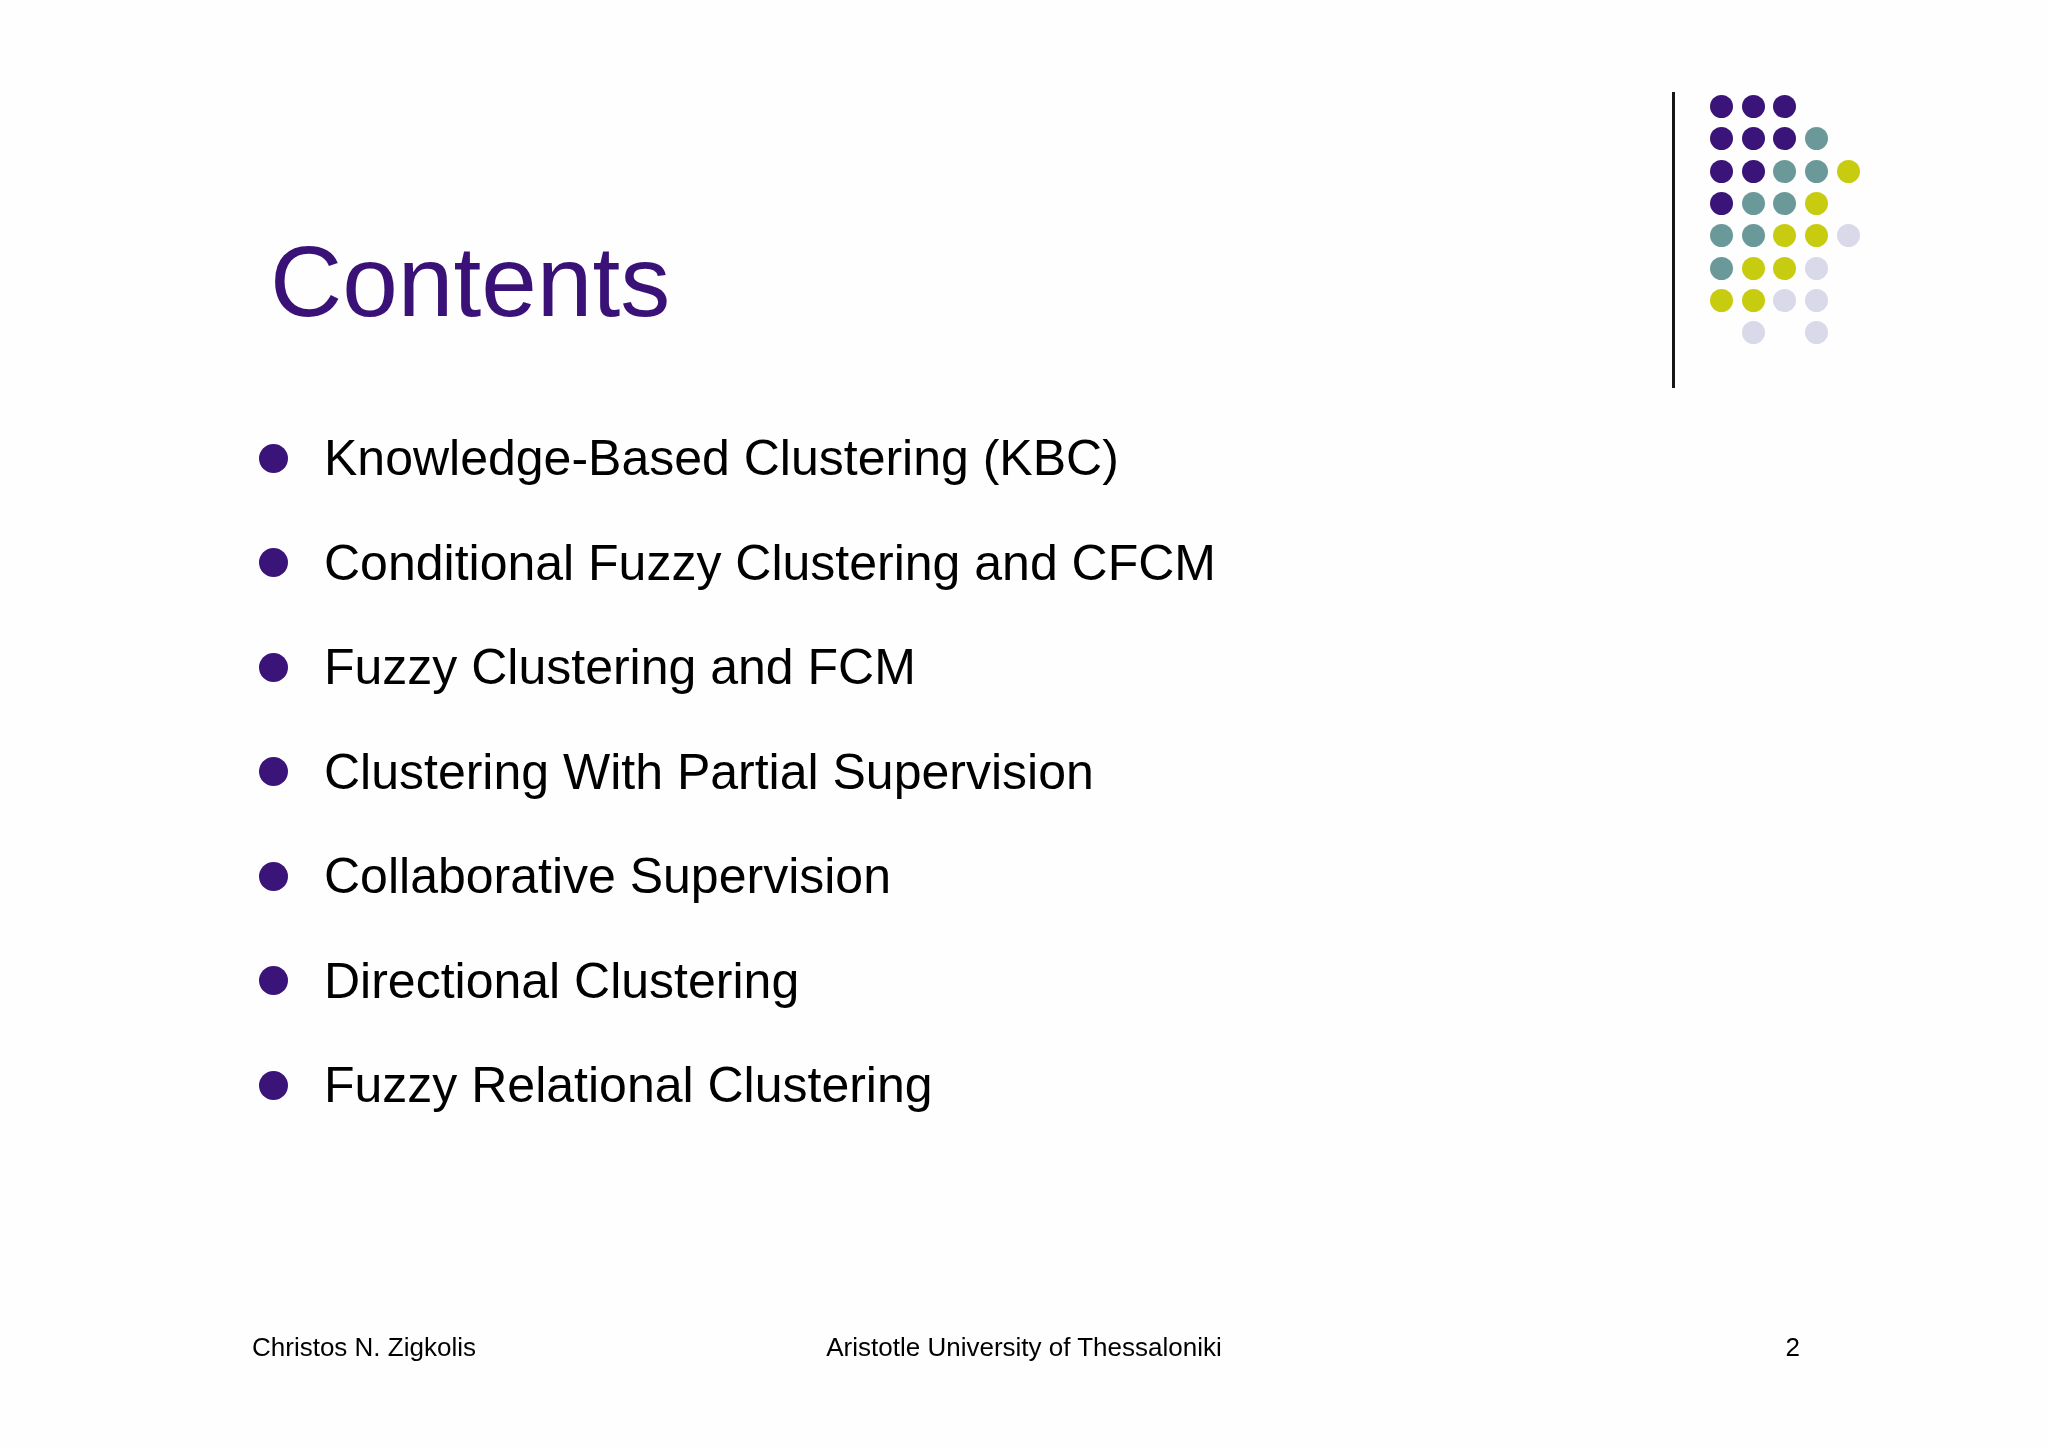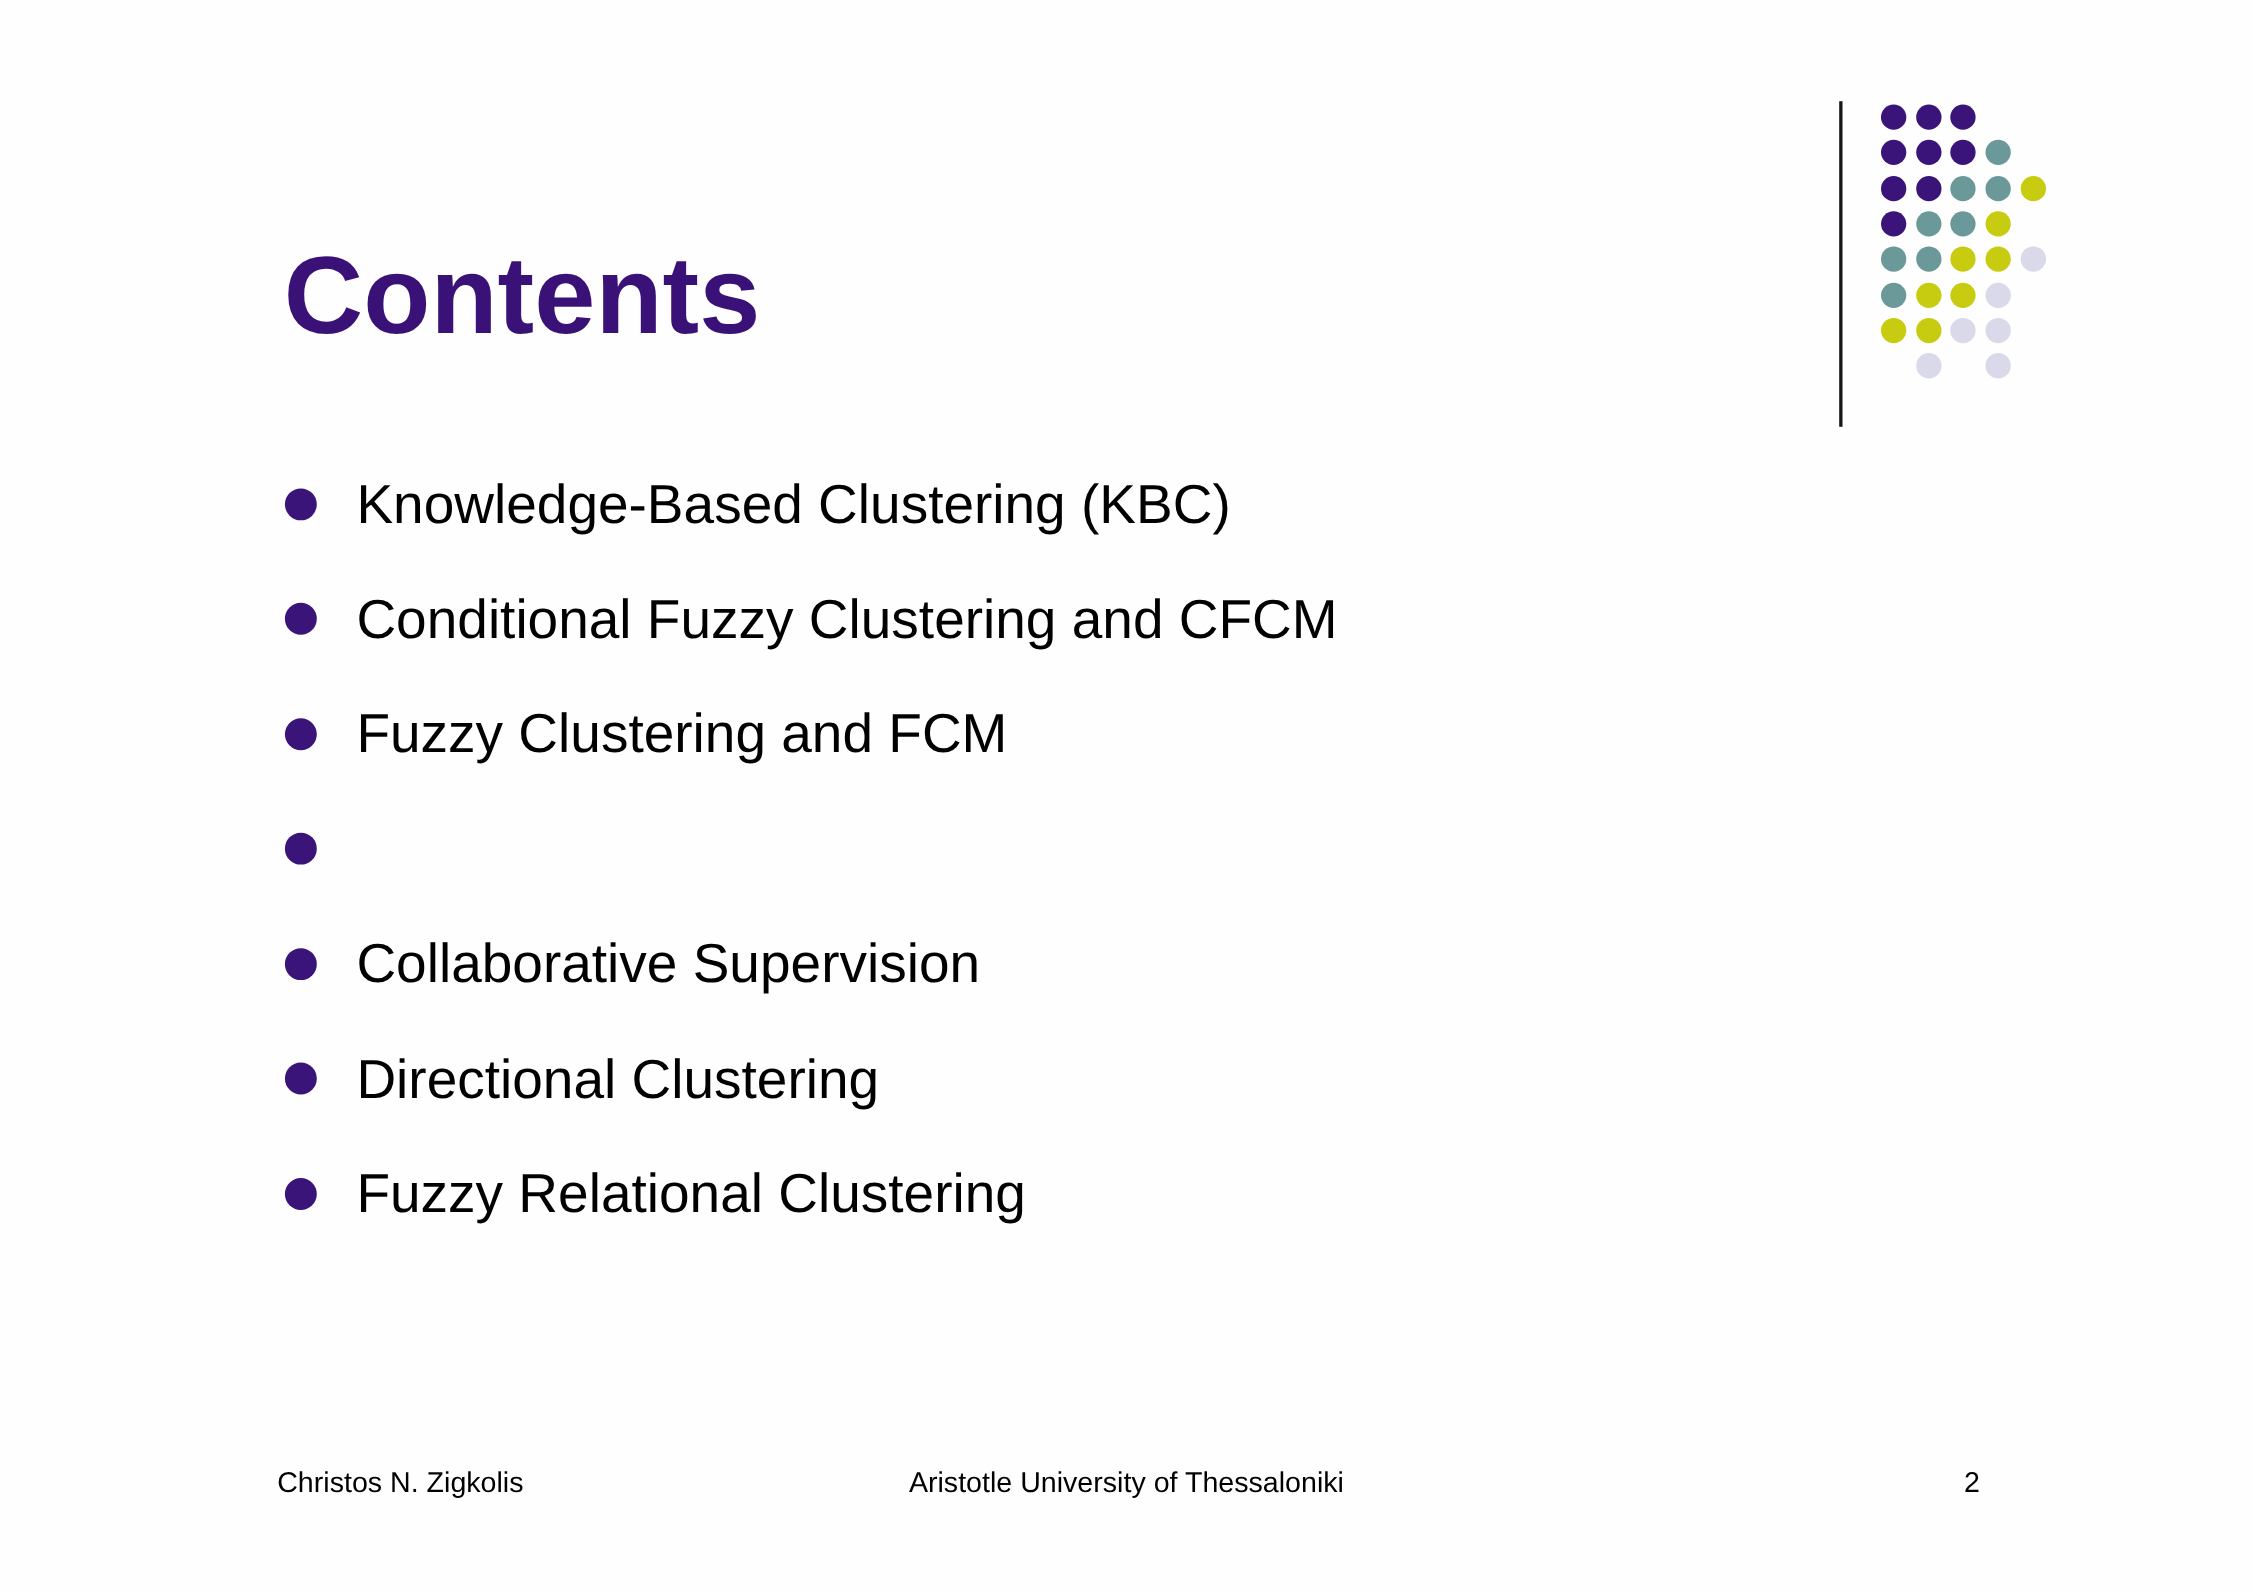--- a/index.html
+++ b/index.html
@@ -12,23 +12,23 @@
     width: 2048px;
     height: 1447px;
     background: var(--bg, #fefefe);
     font-family: "Liberation Sans", "DejaVu Sans", sans-serif;
     overflow: hidden;
   }
   .title {
     position: absolute;
     left: 258px;
     top: 219px;
-    margin: 0;
+    margin: 12px;
     font-size: 100px;
-    font-weight: bold;
+    font-weight: normal;
     line-height: 1;
     letter-spacing: 0px;
     color: var(--title, #3a1277);
   }
   .bullets {
     position: absolute;
     left: 259px;
     top: 406px;
     width: 1560px;
     margin: 0;
@@ -153,20 +153,21 @@
       <li>
         <span class="bullet-marker"></span>
         <span class="bullet-label">Conditional Fuzzy Clustering and CFCM</span>
       </li>
       <li>
         <span class="bullet-marker"></span>
         <span class="bullet-label">Fuzzy Clustering and FCM</span>
       </li>
       <li>
         <span class="bullet-marker"></span>
+        <span class="bullet-label">Clustering With Partial Supervision</span>
       </li>
       <li>
         <span class="bullet-marker"></span>
         <span class="bullet-label">Collaborative Supervision</span>
       </li>
       <li>
         <span class="bullet-marker"></span>
         <span class="bullet-label">Directional Clustering</span>
       </li>
       <li>

